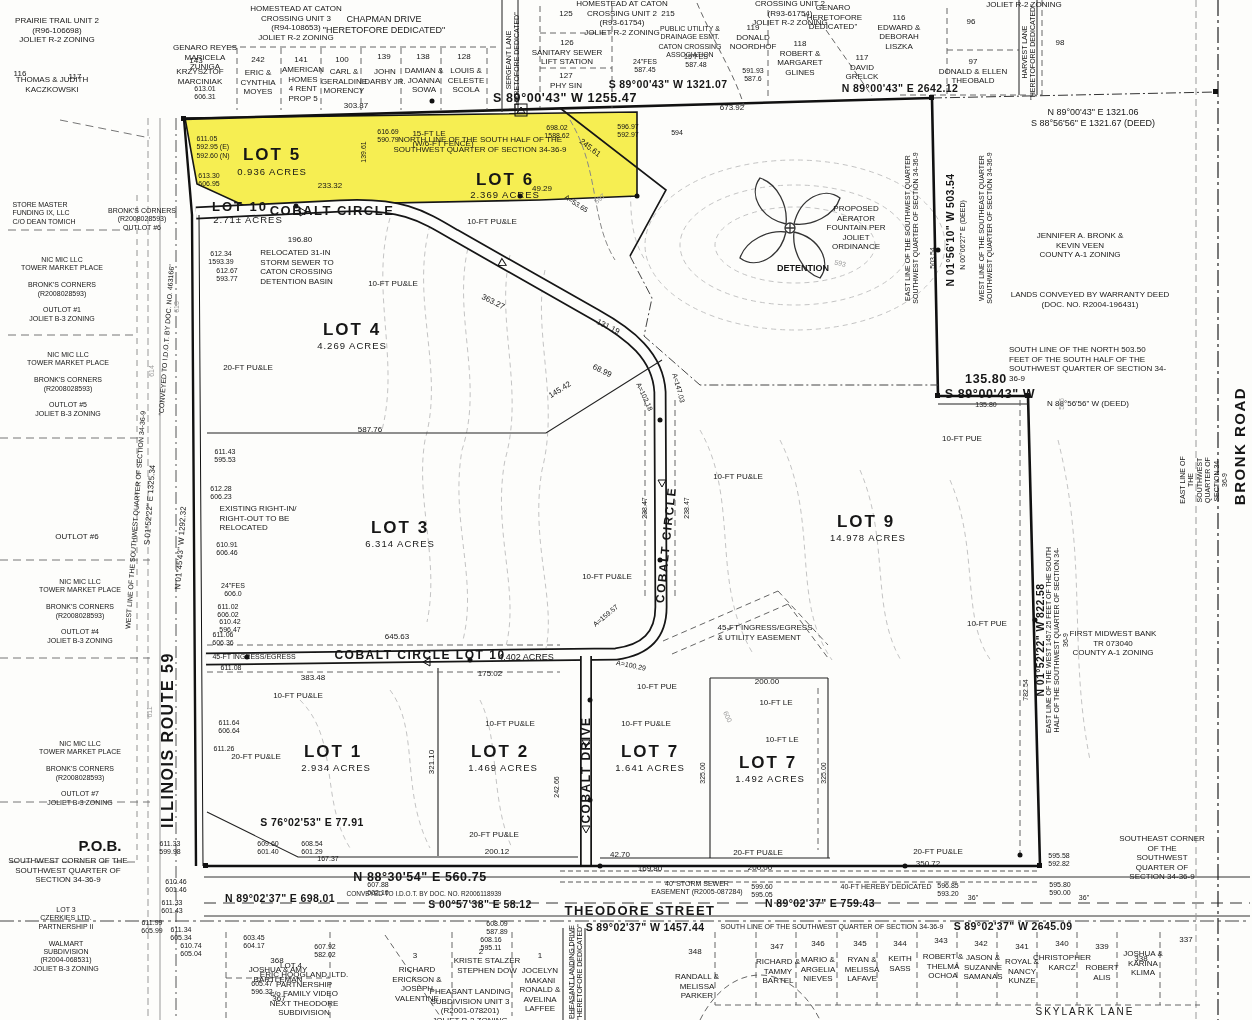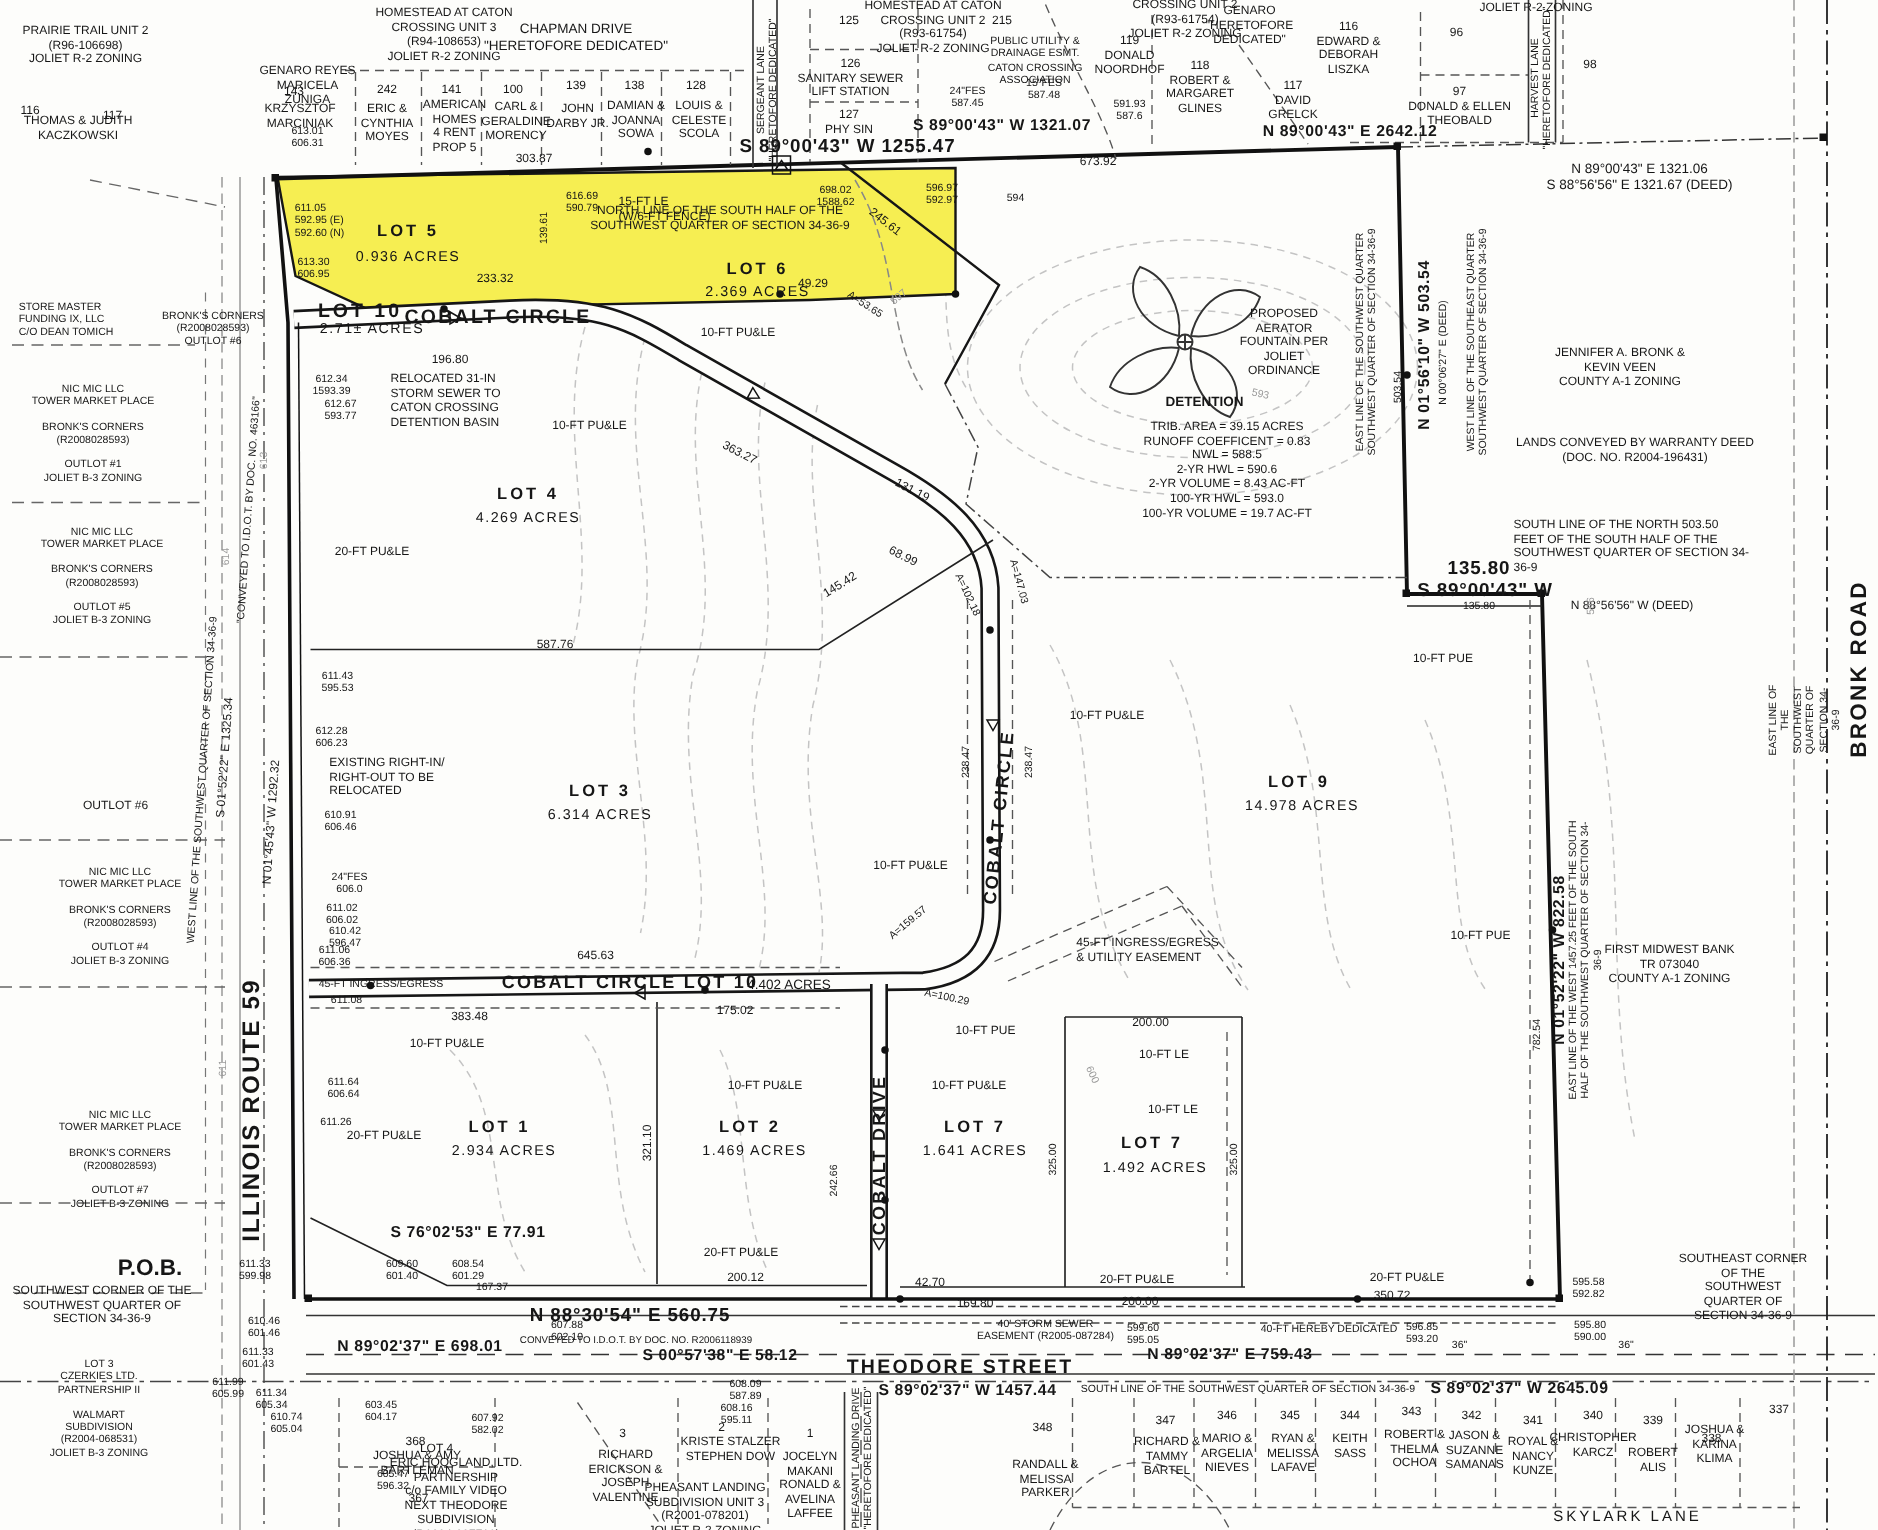--- a/index.html
+++ b/index.html
@@ -5,21 +5,21 @@
   html,body{margin:0;padding:0;background:#e8e8e8;}
   #plat{position:relative;width:1252px;height:1020px;background:#fdfdfb;overflow:hidden;
         font-family:"Liberation Sans",sans-serif;}
   #lines{position:absolute;left:0;top:0;}
   .lbl{position:absolute;transform:translate(-50%,-50%);font:8px/1.2 "Liberation Sans",sans-serif;
        color:#161616;text-align:center;white-space:pre-line;z-index:5;}
   .s6{font-size:6.5px}.s7{font-size:7px}.s9{font-size:9px}.s10{font-size:10px}
   .b{font-weight:bold}
   .dim{font-size:10.5px;font-weight:bold;letter-spacing:.4px;white-space:nowrap}
   .dim12{font-size:12.5px;font-weight:bold;letter-spacing:.6px;white-space:nowrap}
-  .lot{font-size:11px;font-weight:bold;letter-spacing:2px;white-space:nowrap}
+  .lot{font-size:17px;font-weight:bold;letter-spacing:2px;white-space:nowrap}
   .acre{font-size:9.5px;letter-spacing:1px;white-space:nowrap}
   .street{font-weight:bold;letter-spacing:1.5px;white-space:nowrap}
   .s12{font-size:12px}.s13{font-size:13px}.s15{font-size:15px}.s16{font-size:16px}
   .c{color:#9a9a9a}
   .r90{transform:translate(-50%,-50%) rotate(-90deg)}
   .r86{transform:translate(-50%,-50%) rotate(-86deg)}
   .r84{transform:translate(-50%,-50%) rotate(-84deg)}
   .rm40{transform:translate(-50%,-50%) rotate(-40deg)}
   .rm32{transform:translate(-50%,-50%) rotate(-32deg)}
   .rp27{transform:translate(-50%,-50%) rotate(27deg)}
@@ -370,27 +370,20 @@
 <div class="lbl s7" style="left:628px;top:131px">596.97
 592.97</div>
 <div class="lbl s7" style="left:677px;top:133px">594</div>
 <div class="lbl r90 s7" style="left:364px;top:152px">139.61</div>
 <div class="lbl" style="left:856px;top:228px">PROPOSED
 AERATOR
 FOUNTAIN PER
 JOLIET
 ORDINANCE</div>
 <div class="lbl s9 b" style="left:803px;top:268px">DETENTION</div>
-<div class="lbl" style="left:818px;top:313px">TRIB. AREA = 39.15 ACRES
-RUNOFF COEFFICENT = 0.83
-NWL = 588.5
-2-YR HWL = 590.6
-2-YR VOLUME = 8.43 AC-FT
-100-YR HWL = 593.0
-100-YR VOLUME = 19.7 AC-FT</div>
 <div class="lbl r90 s7" style="left:912px;top:228px">EAST LINE OF THE SOUTHWEST QUARTER
 SOUTHWEST QUARTER OF SECTION 34-36-9</div>
 <div class="lbl r90 dim" style="left:950px;top:230px">N 01°56'10" W 503.54</div>
 <div class="lbl r90 s7" style="left:963px;top:235px">N 00°06'27" E (DEED)</div>
 <div class="lbl r90 s7" style="left:933px;top:258px">503.54</div>
 <div class="lbl r90 s7" style="left:986px;top:228px">WEST LINE OF THE SOUTHEAST QUARTER
 SOUTHWEST QUARTER OF SECTION 34-36-9</div>
 <div class="lbl" style="left:1080px;top:245px">JENNIFER A. BRONK &amp;
 KEVIN VEEN
 COUNTY A-1 ZONING</div>

